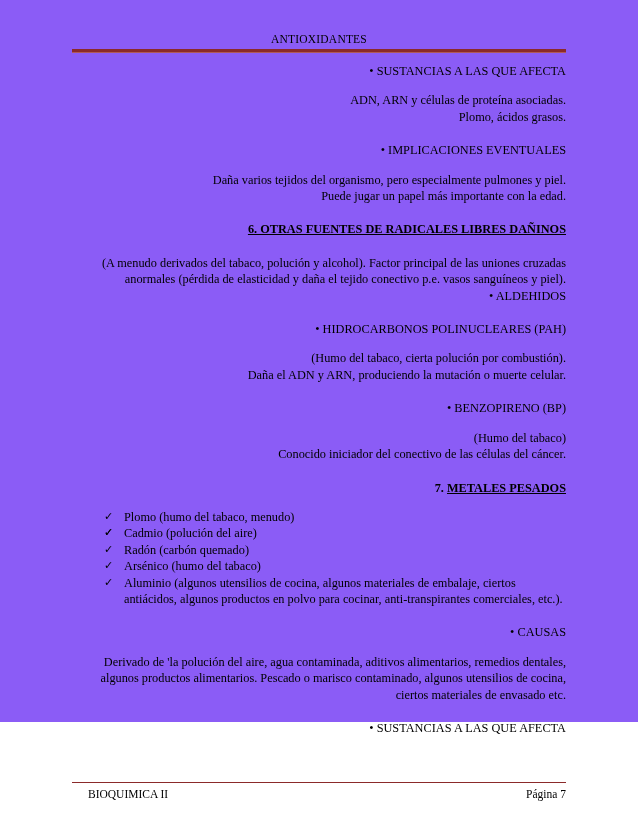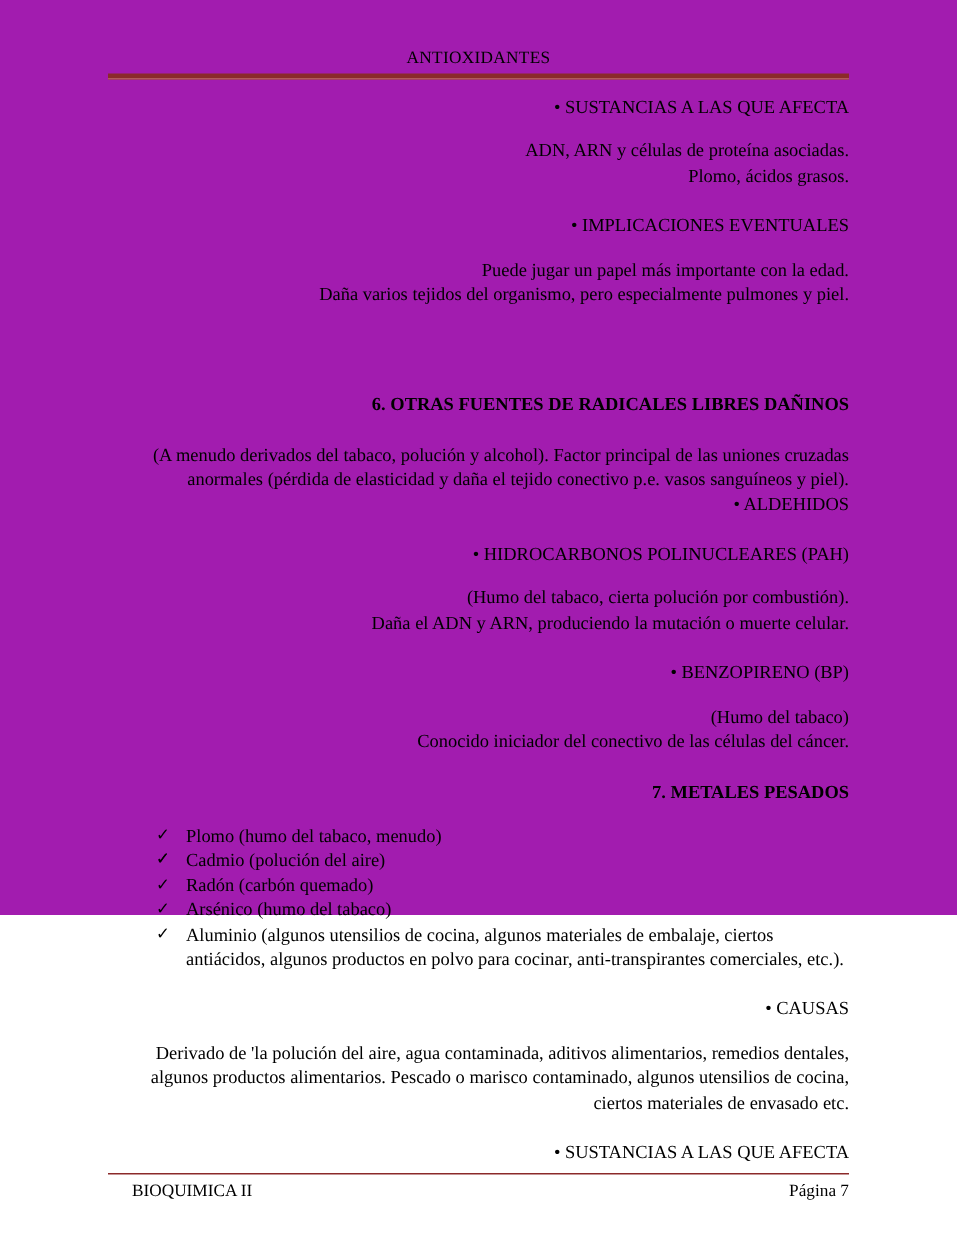--- a/index.html
+++ b/index.html
@@ -11,22 +11,22 @@
     width: 638px;
     height: 826px;
     font-family: "Liberation Serif", serif;
     color: #000000;
     position: relative;
   }
   .page {
     position: absolute;
     left: 0; top: 0;
     width: 638px;
-    height: 610px;
-    background: #a21caf;
+    height: 722px;
+    background: #8b5cf6;
     box-sizing: border-box;
   }
   .header-title {
     position: absolute;
     left: 0;
     top: 33px;
     width: 638px;
     text-align: center;
     font-size: 11.5px;
     letter-spacing: 0.2px;
@@ -46,21 +46,21 @@
     top: 63px;
     width: 494px;
     font-size: 12.3px;
     line-height: 16.4px;
   }
   .spacer-md { height: 13px; }
   .spacer-lg { height: 17px; }
   .para { margin: 0; text-align: right; }
   .bold-underline {
     font-weight: bold;
-    margin-top: 40px;
+    text-decoration: underline;
   }
   .bold-underline-part {
     font-weight: bold;
   }
   .checklist {
     margin: 0;
     padding: 0;
     list-style: none;
   }
   .checklist li {
@@ -114,22 +114,22 @@
 
     <p class="para">• SUSTANCIAS A LAS QUE AFECTA</p>
     <div class="spacer-md"></div>
     <p class="para">ADN, ARN y células de proteína asociadas.</p>
     <p class="para">Plomo, ácidos grasos.</p>
 
     <div class="spacer-lg"></div>
 
     <p class="para">• IMPLICACIONES EVENTUALES</p>
     <div class="spacer-md"></div>
+    <p class="para">Daña varios tejidos del organismo, pero especialmente pulmones y piel.</p>
     <p class="para">Puede jugar un papel más importante con la edad.</p>
-    <p class="para">Daña varios tejidos del organismo, pero especialmente pulmones y piel.</p>
 
     <div class="spacer-lg"></div>
 
     <p class="para bold-underline">6. OTRAS FUENTES DE RADICALES LIBRES DAÑINOS</p>
 
     <div class="spacer-lg"></div>
 
     <p class="para">(A menudo derivados del tabaco, polución y alcohol). Factor principal de las uniones cruzadas anormales (pérdida de elasticidad y daña el tejido conectivo p.e. vasos sanguíneos y piel).</p>
     <p class="para">• ALDEHIDOS</p>
 

